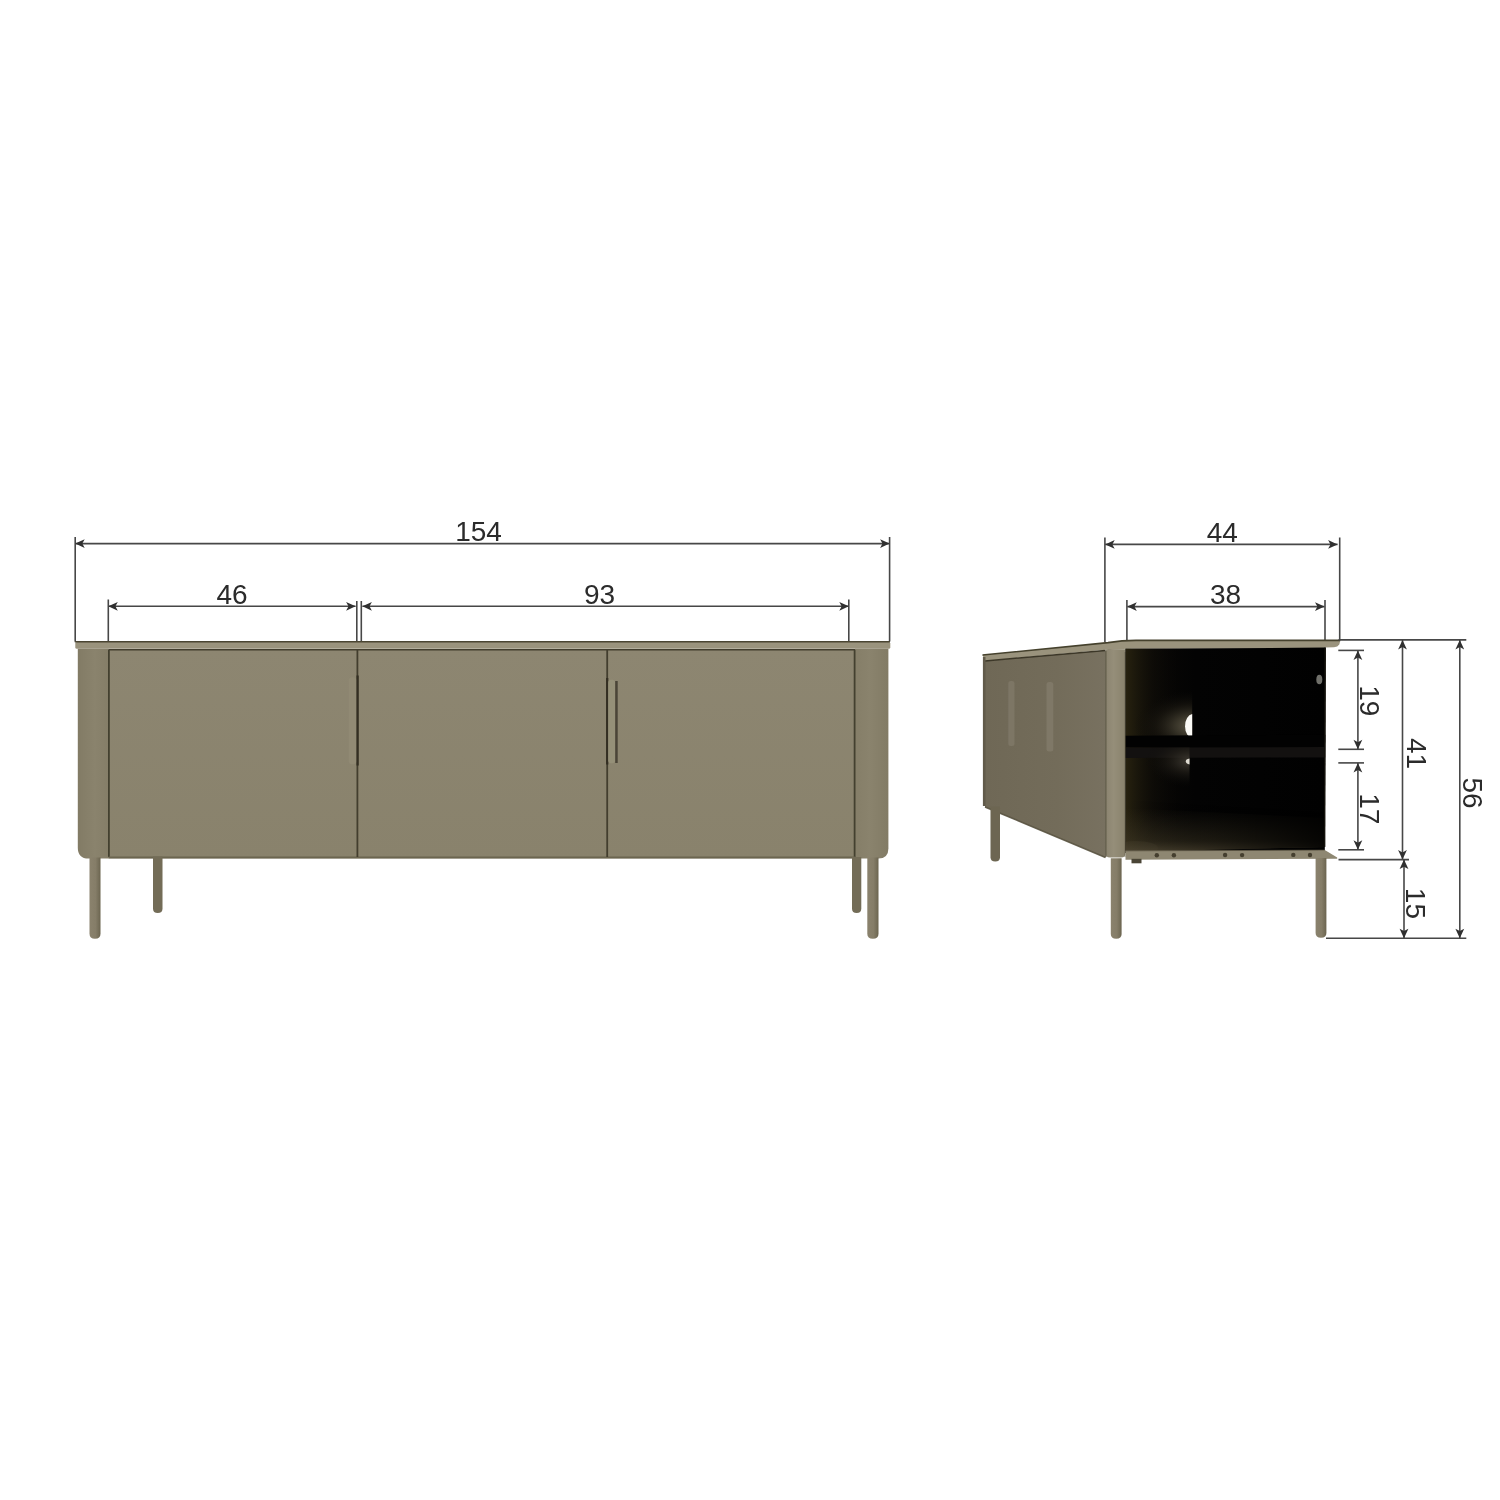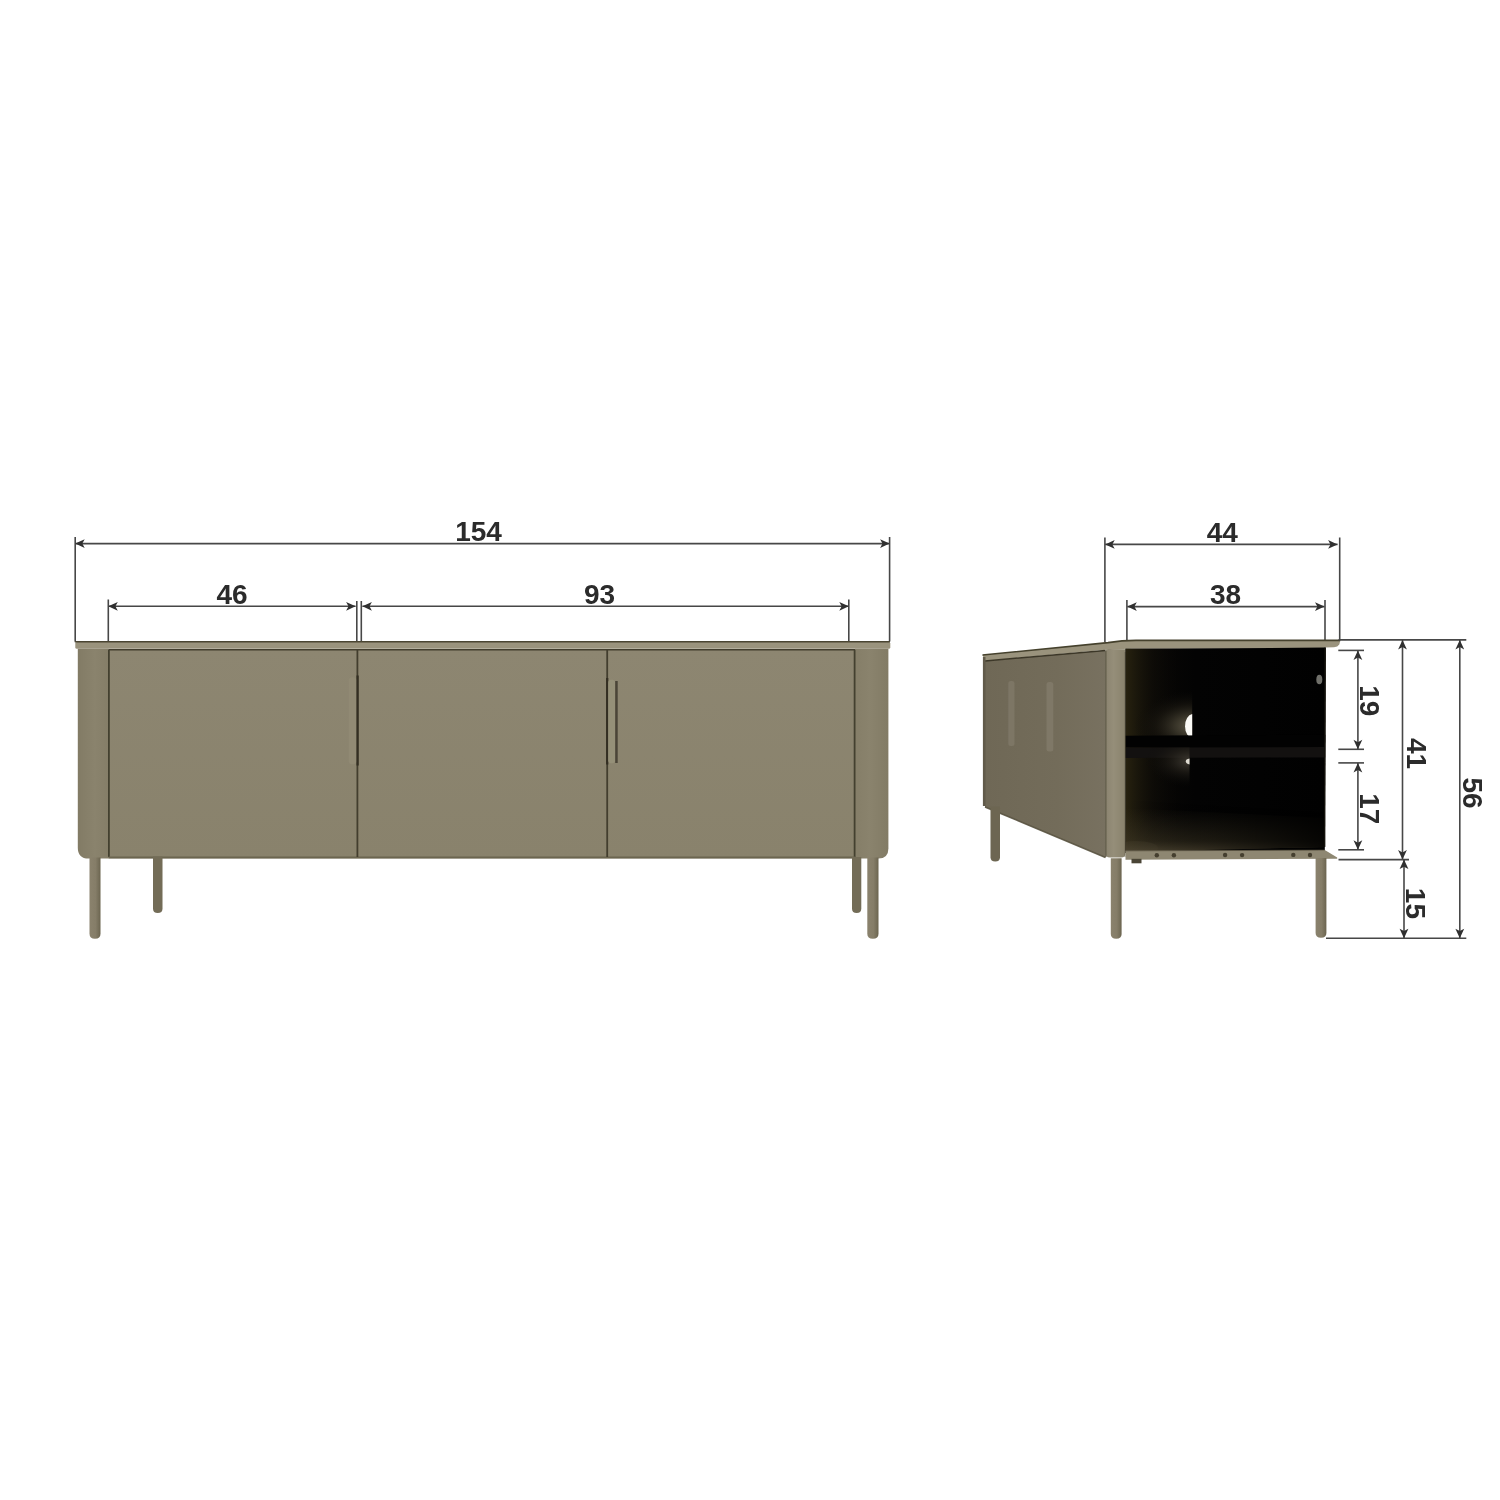--- a/index.html
+++ b/index.html
@@ -1,16 +1,16 @@
 <!DOCTYPE html>
 <html><head>
 <meta charset="utf-8">
 <style>
   html,body{margin:0;padding:0;background:#ffffff;}
-  .wrap{width:1500px;height:1500px;position:relative;background:#ffffff;overflow:hidden;font-weight:bold;}
+  .wrap{width:1500px;height:1500px;position:relative;background:#ffffff;overflow:hidden;}
   svg{position:absolute;top:0;left:0;}
   text{font-family:"Liberation Sans", sans-serif;fill:#2b2b2b;font-size:28px;}
 </style>
 </head>
 <body>
 <div class="wrap">
 <svg width="1500" height="1500" viewBox="0 0 1500 1500">
 <defs>
   <linearGradient id="gradL" x1="0" y1="0" x2="1" y2="0">
     <stop offset="0" stop-color="#827b65"></stop>

